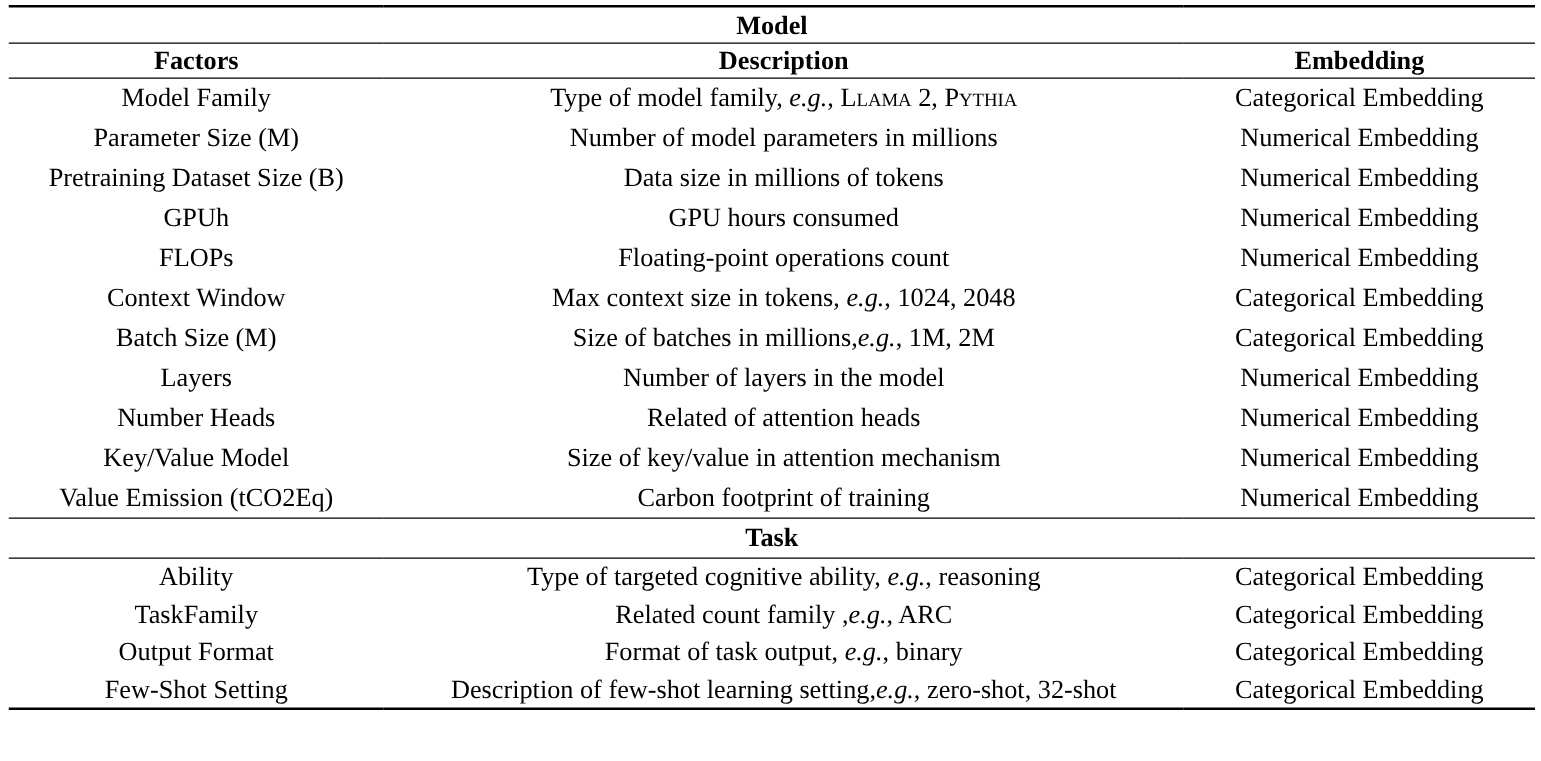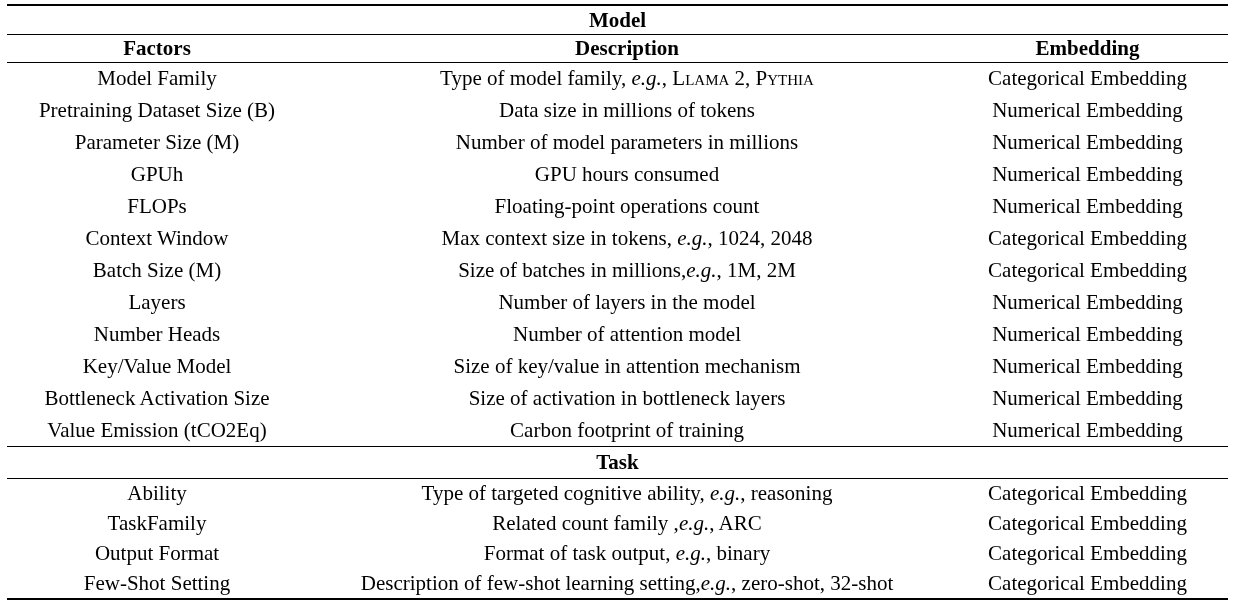--- a/index.html
+++ b/index.html
@@ -79,27 +79,27 @@
         <th>Embedding</th>
       </tr>
     </thead>
     <tbody id="model-rows">
         <tr>
           <td><span>Model Family</span></td>
           <td><span>Type of model family, </span><span class="it">e.g.</span><span>, </span><span class="sc">Llama 2, Pythia</span></td>
           <td><span>Categorical Embedding</span></td>
         </tr>
         <tr>
-          <td><span>Pretraining Dataset Size (B)</span></td>
-          <td><span>Data size in millions of tokens</span></td>
+          <td><span>Parameter Size (M)</span></td>
+          <td><span>Number of model parameters in millions</span></td>
           <td><span>Numerical Embedding</span></td>
         </tr>
         <tr>
-          <td><span>Parameter Size (M)</span></td>
-          <td><span>Number of model parameters in millions</span></td>
+          <td><span>Pretraining Dataset Size (B)</span></td>
+          <td><span>Data size in millions of tokens</span></td>
           <td><span>Numerical Embedding</span></td>
         </tr>
         <tr>
           <td><span>GPUh</span></td>
           <td><span>GPU hours consumed</span></td>
           <td><span>Numerical Embedding</span></td>
         </tr>
         <tr>
           <td><span>FLOPs</span></td>
           <td><span>Floating-point operations count</span></td>
@@ -115,31 +115,26 @@
           <td><span>Size of batches in millions,</span><span class="it">e.g.</span><span>, 1M, 2M</span></td>
           <td><span>Categorical Embedding</span></td>
         </tr>
         <tr>
           <td><span>Layers</span></td>
           <td><span>Number of layers in the model</span></td>
           <td><span>Numerical Embedding</span></td>
         </tr>
         <tr>
           <td><span>Number Heads</span></td>
-          <td><span>Number of attention model</span></td>
+          <td><span>Related of attention heads</span></td>
           <td><span>Numerical Embedding</span></td>
         </tr>
         <tr>
           <td><span>Key/Value Model</span></td>
           <td><span>Size of key/value in attention mechanism</span></td>
-          <td><span>Numerical Embedding</span></td>
-        </tr>
-        <tr>
-          <td><span>Bottleneck Activation Size</span></td>
-          <td><span>Size of activation in bottleneck layers</span></td>
           <td><span>Numerical Embedding</span></td>
         </tr>
         <tr>
           <td><span>Value Emission (tCO2Eq)</span></td>
           <td><span>Carbon footprint of training</span></td>
           <td><span>Numerical Embedding</span></td>
         </tr>
       </tbody>
     <tbody class="task-header-tbody">
       <tr>

